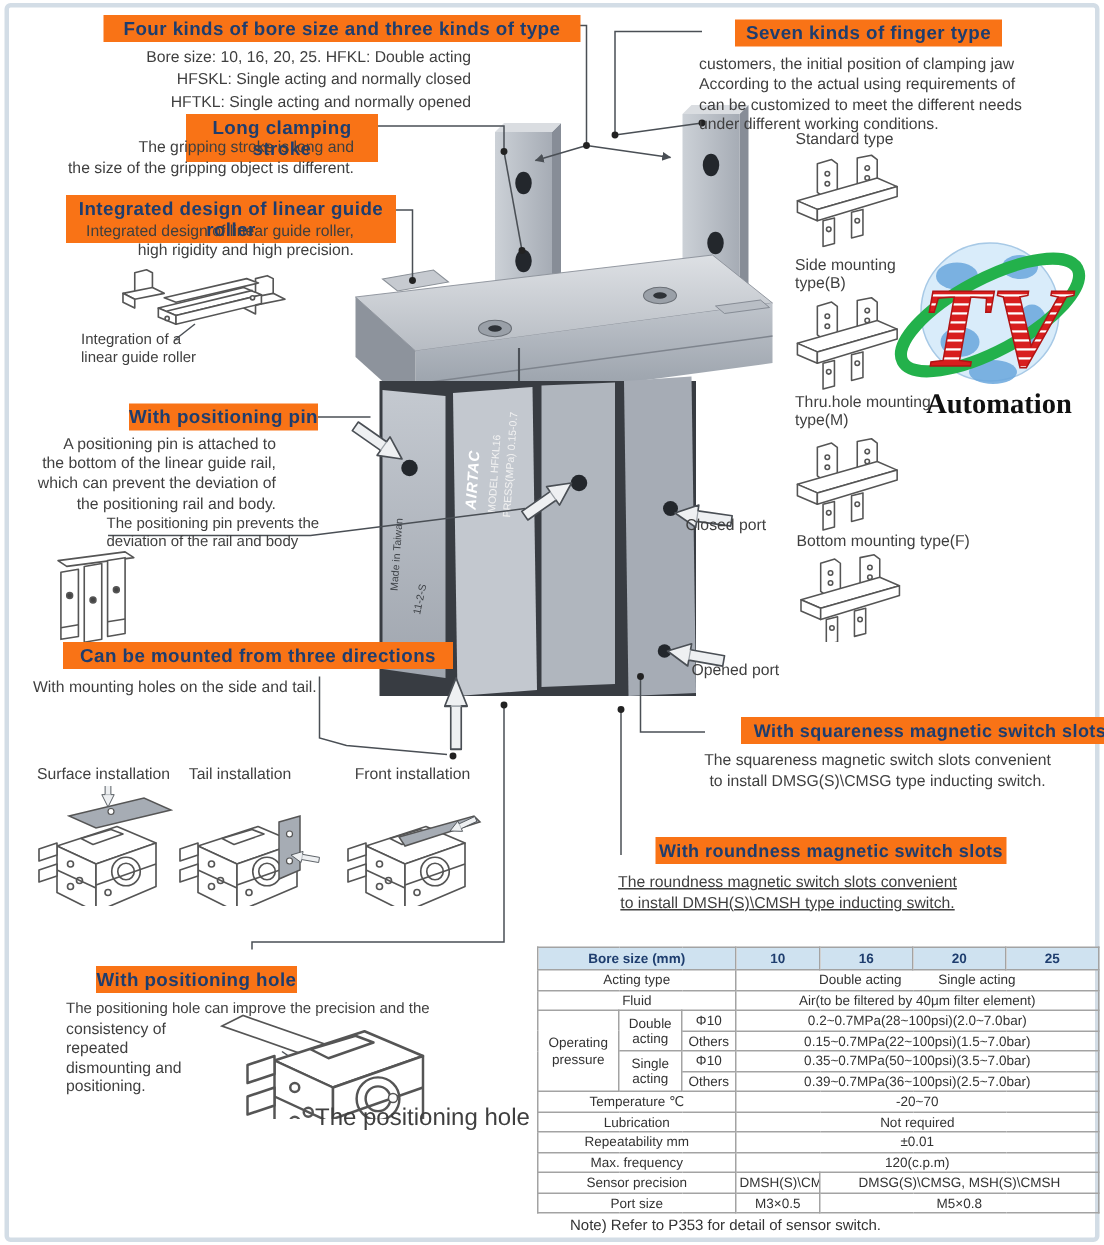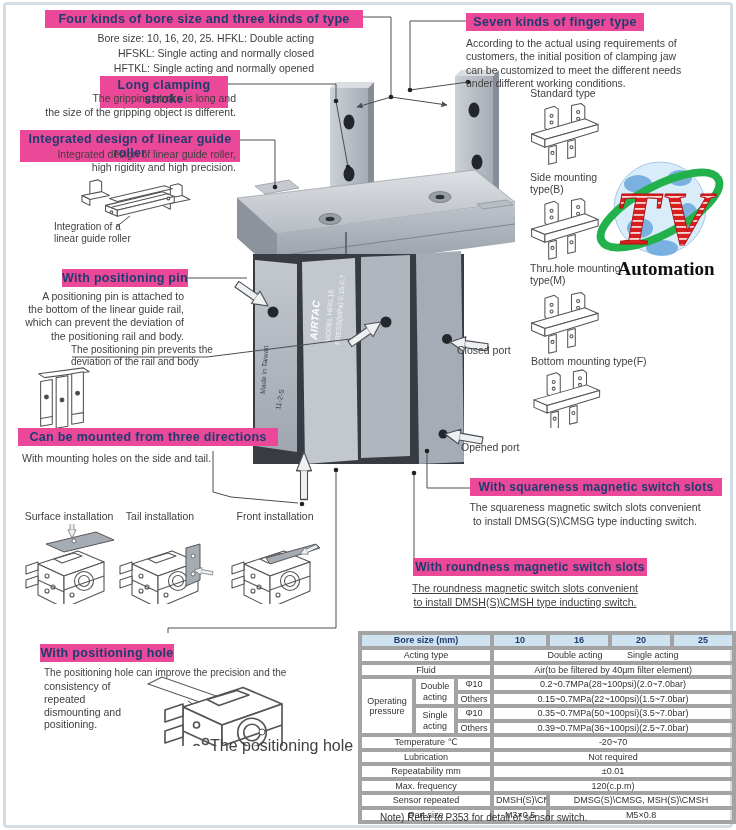--- a/index.html
+++ b/index.html
@@ -1,28 +1,28 @@
 <!DOCTYPE html>
 <html><head>
 <meta charset="utf-8">
 <style>
   html,body{margin:0;padding:0;background:#fff;}
   .page{position:relative;width:736px;height:830px;background:#fff;overflow:hidden;
         font-family:"Liberation Sans","DejaVu Sans",sans-serif;color:#3a3a3a;}
   .abs{position:absolute;}
   .frame{position:absolute;left:3px;top:2px;right:3px;bottom:2px;border:3px solid #d3dde6;border-radius:4px;pointer-events:none;}
-  .hd{position:absolute;background:#ec4899;color:#1e3d6e;font-weight:bold;font-size:12.5px;
-      text-align:center;padding:2px 0;line-height:14px;letter-spacing:.3px;}
+  .hd{position:absolute;background:#f97316;color:#1e3d6e;font-weight:bold;font-size:12.5px;
+      text-align:center;padding:2px 0;line-height:14px;letter-spacing:.3px;margin-left:24px;}
   .txt{position:absolute;font-size:10.5px;line-height:13.2px;color:#3f3f3f;}
   .right{text-align:right;}
   .center{text-align:center;}
   .nowrap{white-space:nowrap;}
   .cap{position:absolute;font-size:10px;line-height:12px;color:#3f3f3f;}
   .spec{position:absolute;border-collapse:collapse;table-layout:fixed;font-size:9px;color:#333;}
-  .spec td{border:4px solid #a3a3a3;text-align:center;padding:0 2px;line-height:10.5px;overflow:hidden;}
+  .spec td{border:1px solid #a3a3a3;text-align:center;padding:0 2px;line-height:10.5px;overflow:hidden;}
   .spec tr{height:13.5px;}
   .spec tr.hrow{height:15px;}
   .spec .th{background:#cfe2f0;color:#1e3d6e;font-weight:bold;}
   .note{position:absolute;font-size:10px;color:#333;}
   svg{display:block;}
 </style>
 </head>
 <body>
 
 <div class="page">
@@ -278,22 +278,22 @@
   <div class="txt nowrap" style="left:44px;top:666px;width:280px;font-size:10px;z-index:2;">The positioning hole can improve the precision and the</div>
   <svg class="abs" style="left:112px;top:668px;z-index:2;" width="200" height="78" viewBox="0 0 200 78">
     <polygon points="36,16 50,9 110,30 96,37" fill="#fff" stroke="#555" stroke-width="1.1"></polygon>
     <use href="#lineart-gripper" transform="translate(44,0) scale(1.5)"></use>
     <circle cx="150" cy="64" r="3" fill="#fff" stroke="#555" stroke-width="1"></circle>
   </svg>
   <div class="cap nowrap" style="left:210px;top:728px;width:120px;font-size:16px;z-index:2;margin-top:12px;">The positioning hole</div>
 
   <div class="hd" style="left:466px;top:13px;width:178px;z-index:2;">Seven kinds of finger type</div>
   <div class="txt nowrap" style="left:466px;top:37px;width:210px;line-height:13.3px;z-index:2;">
+    <div>customers, the initial position of clamping jaw</div>
     <div>According to the actual using requirements of</div>
-    <div>customers, the initial position of clamping jaw</div>
     <div>can be customized to meet the different needs</div>
     <div>under different working  conditions.</div>
   </div>
 
   <div class="cap center" style="left:508px;top:87px;width:110px;font-size:10.5px;z-index:2;">Standard type</div>
   <svg class="abs" style="left:524px;top:99px;z-index:2;" width="76" height="66" viewBox="0 0 80 68">
       <use href="#lineart-finger" transform="translate(2,4)"></use>
     </svg>
 
   <div class="cap" style="left:530px;top:171px;width:85px;font-size:10.5px;z-index:2;">Side mounting type(B)</div>
@@ -404,21 +404,21 @@
     </tr>
     <tr>
       <td colspan="3">Repeatability mm</td>
       <td colspan="4">±0.01</td>
     </tr>
     <tr>
       <td colspan="3">Max. frequency</td>
       <td colspan="4">120(c.p.m)</td>
     </tr>
     <tr>
-      <td colspan="3">Sensor repeated</td>
+      <td colspan="3">Sensor precision</td>
       <td>DMSH(S)\CMSH</td>
       <td colspan="3">DMSG(S)\CMSG,  MSH(S)\CMSH</td>
     </tr>
     <tr>
       <td colspan="3">Port size</td>
       <td>M3×0.5</td>
       <td colspan="3">M5×0.8</td>
     </tr>
   </tbody>
     </table>

